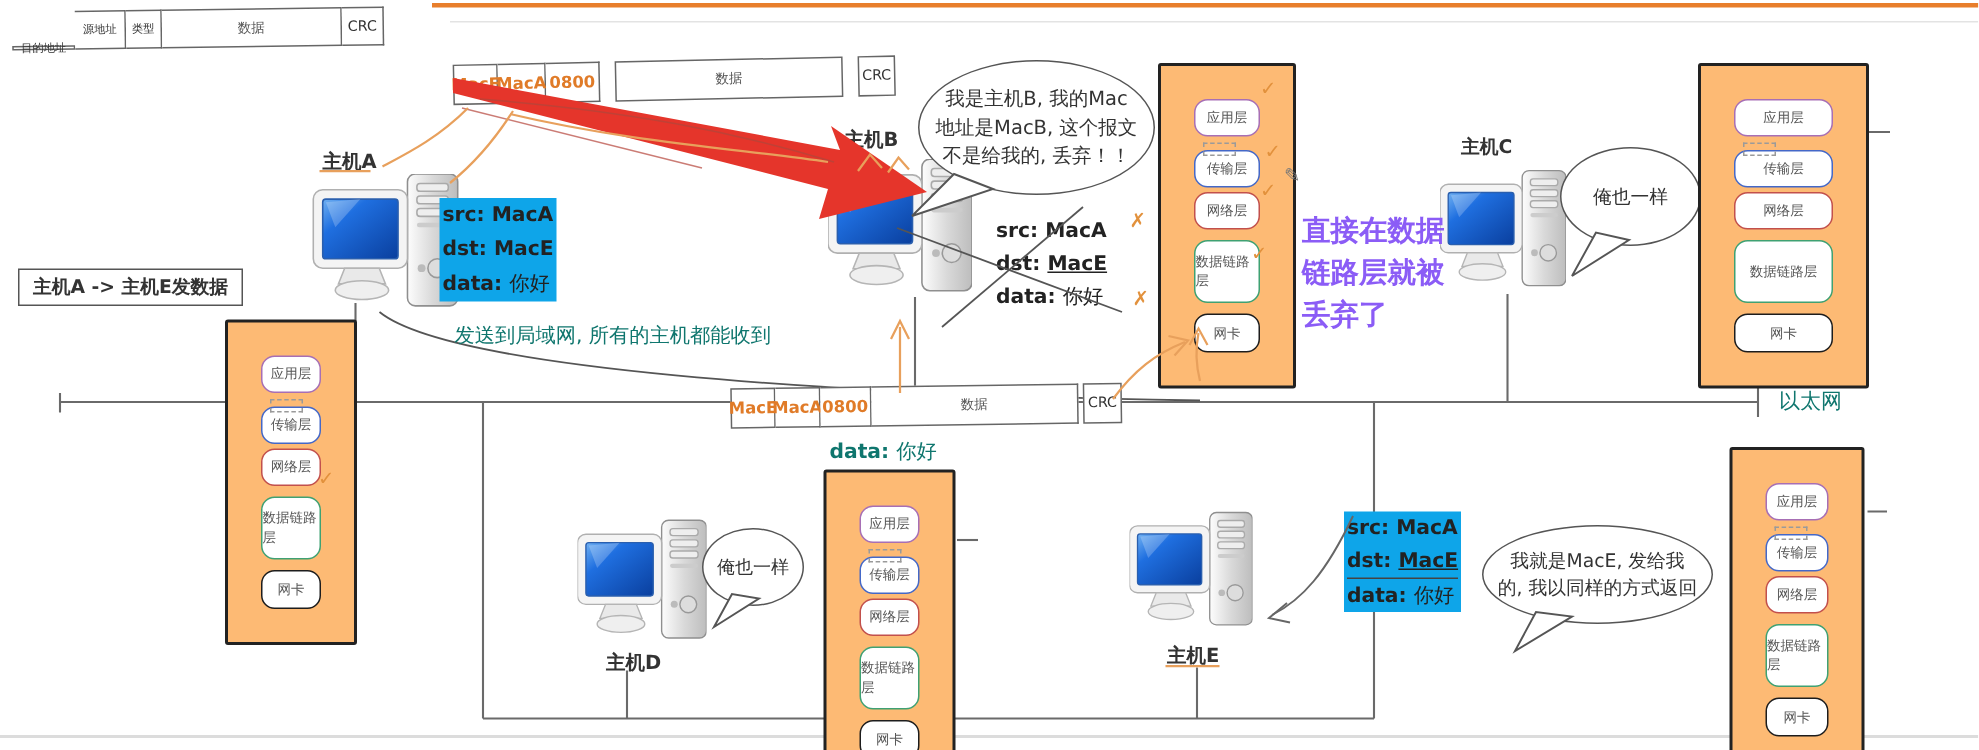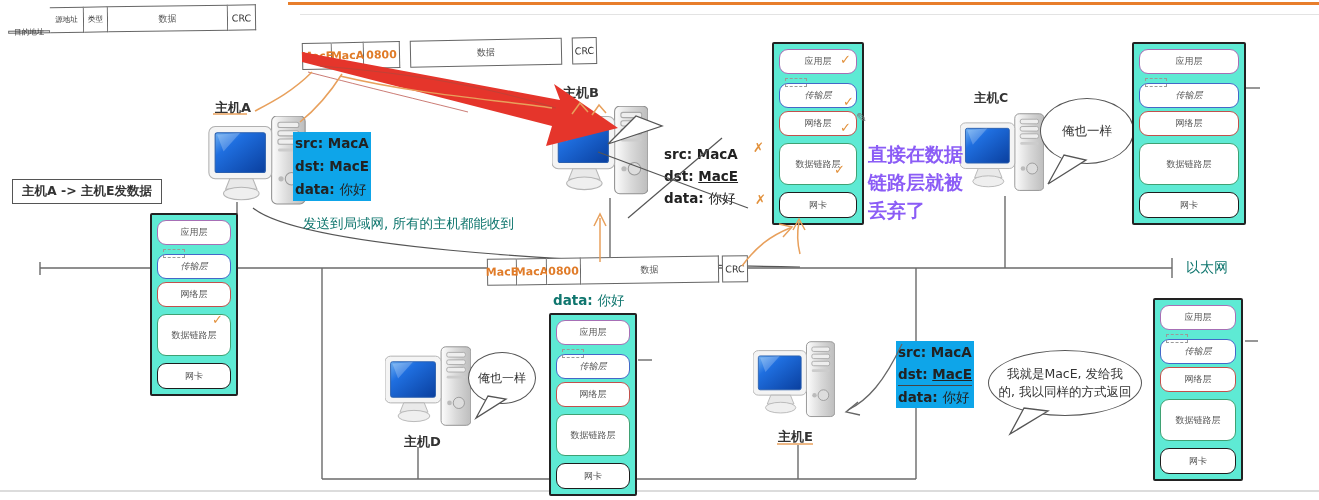--- a/index.html
+++ b/index.html
@@ -1,26 +1,26 @@
 <!DOCTYPE html>
 <html><head>
 <meta charset="utf-8">
 <style>
   html,body{margin:0;padding:0;background:#fff;}
   .canvas{position:relative;width:1319px;height:500px;background:#fff;overflow:hidden;
           font-family:"DejaVu Sans",sans-serif;color:#333;}
   svg.layer-under{position:absolute;left:0;top:0;z-index:0;pointer-events:none;}
   svg.layer-over{position:absolute;left:0;top:0;z-index:5;pointer-events:none;}
   
-  .stack{position:absolute;background:#5eead4;border:2px solid #222;border-radius:2px;
-         padding:5px;box-sizing:border-box;z-index:2;}
+  .stack{position:absolute;background:#fdba74;border:2px solid #222;border-radius:2px;
+         padding:22px;box-sizing:border-box;z-index:2;}
   .layer{border:1.4px solid #888;border-radius:9px;height:23px;display:flex;align-items:center;
          justify-content:center;font-size:9px;color:#555;background:#fff;position:relative;}
   .layer.app{border-color:#A76FB5;}
-  .layer.trans{border-color:#4468C8;margin-top:9px;font-style:italic;}
+  .layer.trans{border-color:#4468C8;margin-top:9px;}
   .layer.net{border-color:#C2504C;margin-top:3px;}
   .layer.dll{border-color:#3FA173;margin-top:7px;height:40px;}
   .layer.nic{border-color:#1d1d1d;border-width:1.6px;margin-top:7px;height:24px;}
   .scrib{position:absolute;left:5px;top:-6px;width:20px;height:7px;border:1px dashed #9a9a9a;}
   
   .pc{position:absolute;z-index:2;}
   .hostlabel{position:absolute;font-size:13px;font-weight:700;color:#333;z-index:3;white-space:nowrap;}
   
   .packet{position:absolute;font-size:13.5px;font-weight:600;color:#222;z-index:2;
           line-height:23px;background:#0ea5e9;white-space:nowrap;padding:0 2px;}
@@ -179,20 +179,25 @@
     <div><b>dst:</b> <span class="ul">MacE</span></div>
     <div><b>data:</b> <span style="font-weight:400">你好</span></div>
   </div>
 
   <div class="packet" style="left:896px;top:341px;line-height:22px;">
     <div><b>src:</b> <span>MacA</span></div>
     <div class="row-ul"><b>dst:</b> <span class="ul">MacE</span></div>
     <div><b>data:</b> <span style="font-weight:400">你好</span></div>
   </div>
 
+  <div class="bubble" style="left:612px;top:40px;width:156px;height:88px;font-size:13px;line-height:19px;">
+    <div>我是主机B, 我的Mac</div>
+    <div>地址是MacB, 这个报文</div>
+    <div>不是给我的, 丢弃！！</div>
+  </div>
 
   <div class="bubble" style="left:1040px;top:98px;width:92px;height:64px;font-size:12.5px;">俺也一样</div>
 
   <div class="bubble" style="left:468px;top:352px;width:66px;height:50px;font-size:12px;">俺也一样</div>
 
   <div class="bubble" style="left:988px;top:350px;width:152px;height:64px;font-size:12.5px;line-height:18px;">
     <div>我就是MacE, 发给我</div>
     <div>的, 我以同样的方式返回</div>
   </div>
 

